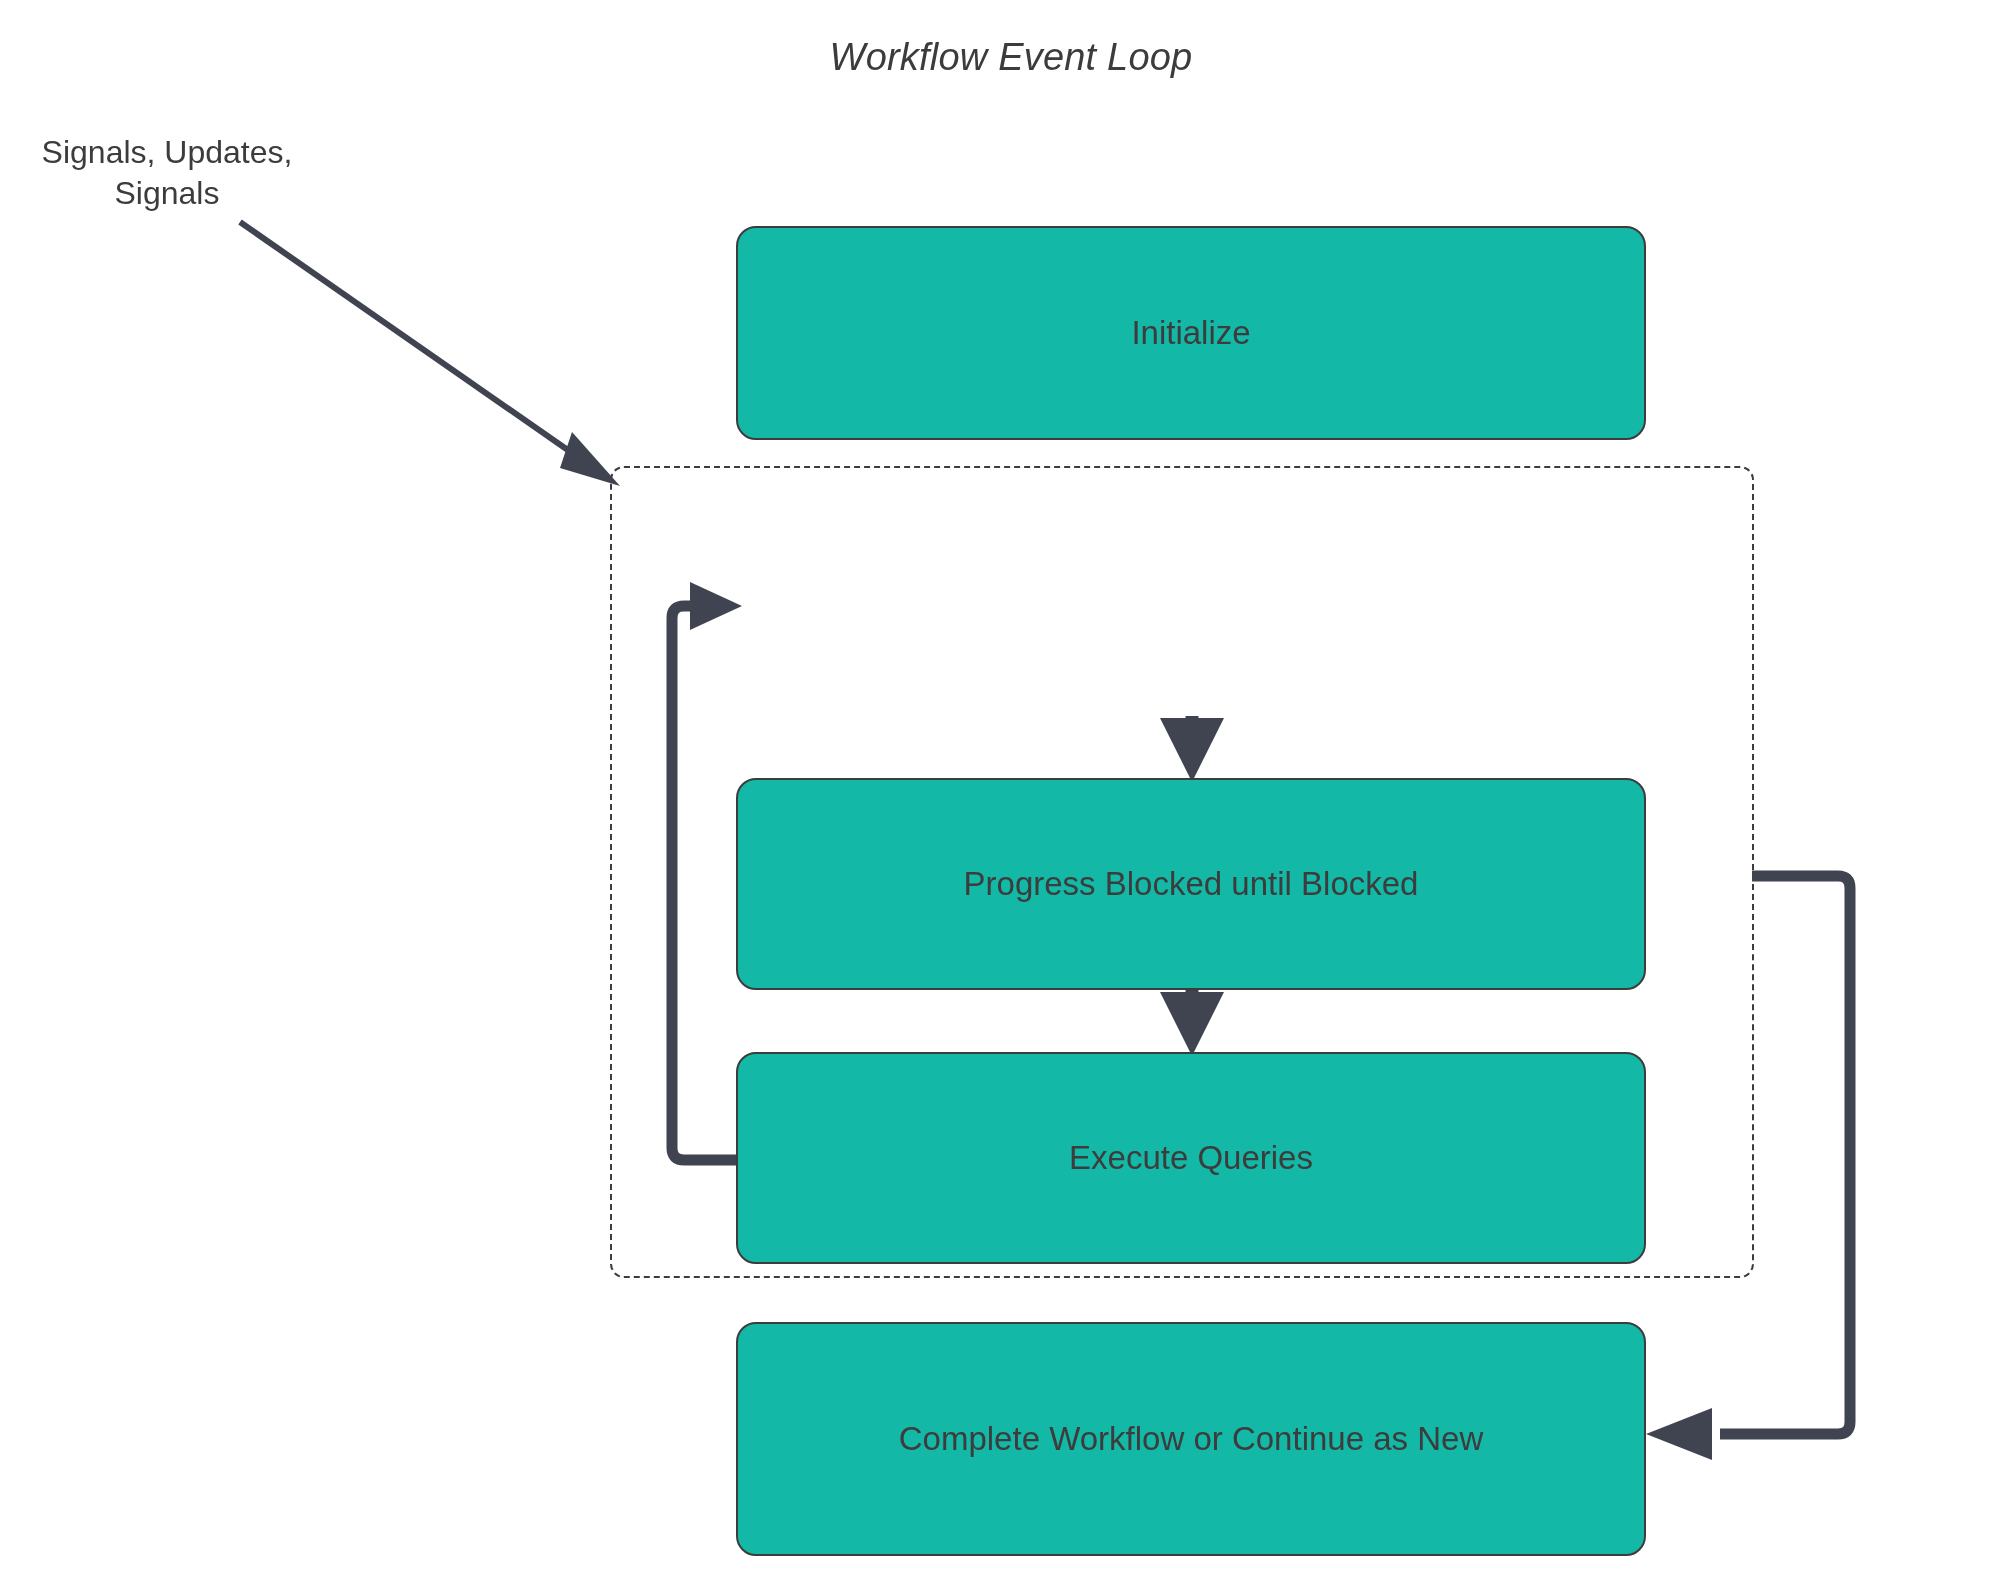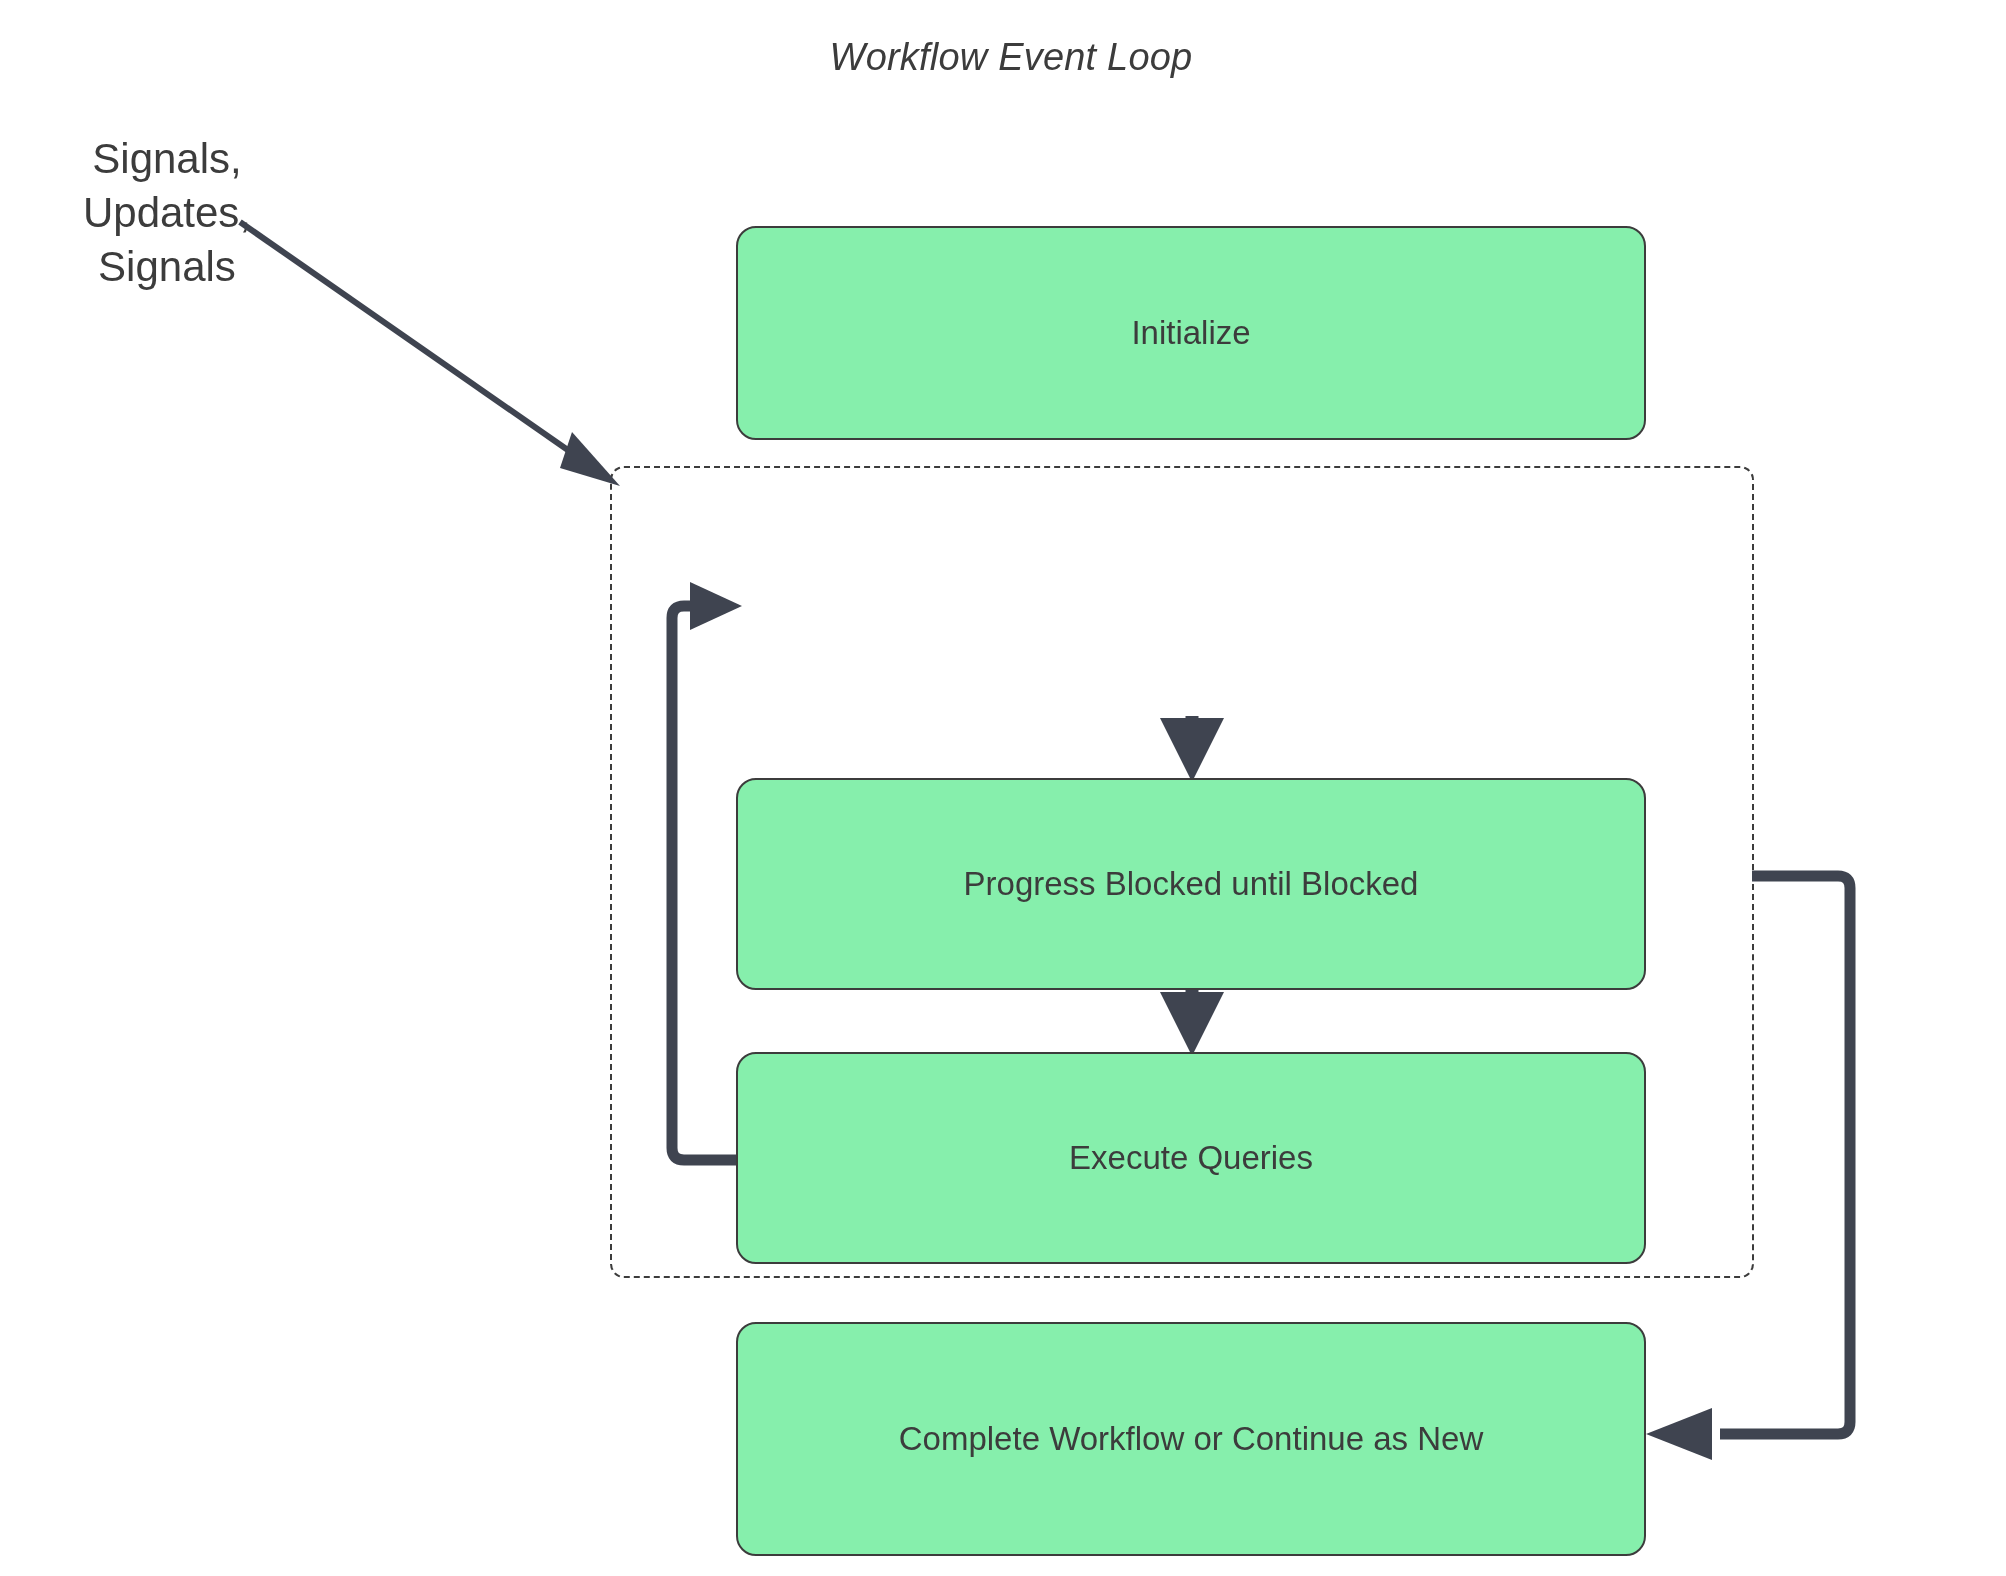--- a/index.html
+++ b/index.html
@@ -31,30 +31,30 @@
     white-space: pre;
   }
 
   
   .source-label {
     position: absolute;
     left: 22px;
     top: 132px;
     width: 290px;
     text-align: center;
-    font-size: 42px;
+    font-size: 32px;
     line-height: 1.28;
     color: #3c3c3c;
   }
 
   
   .node-box {
     position: absolute;
     box-sizing: border-box;
-    background: #86efac;
+    background: #14b8a6;
     border: 2px solid #3c3c3c;
     border-radius: 20px;
     display: flex;
     align-items: center;
     justify-content: center;
   }
   .node-label {
     font-size: 33px;
     color: #3c3c3c;
     text-align: center;

